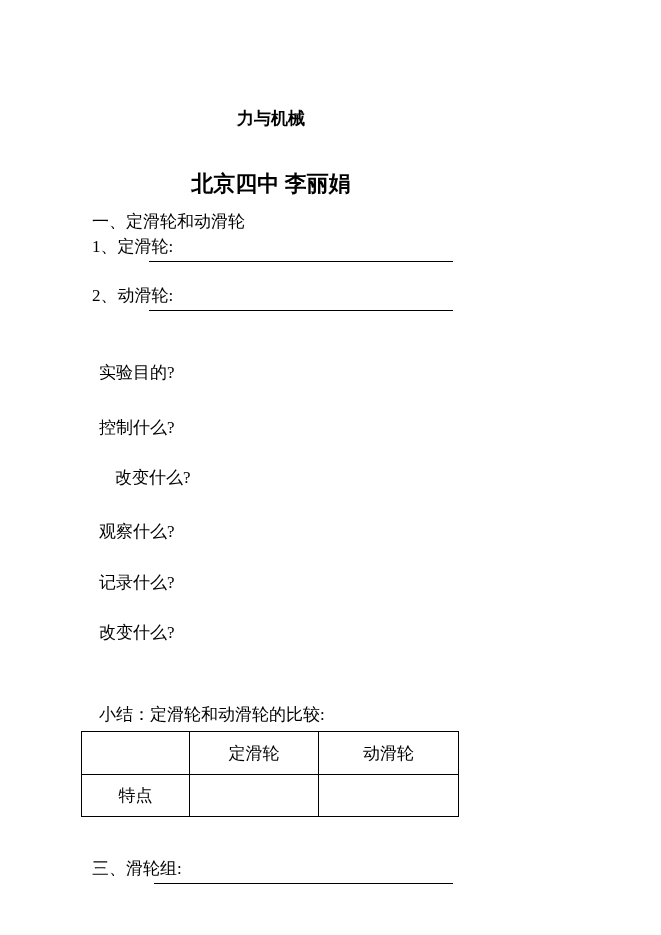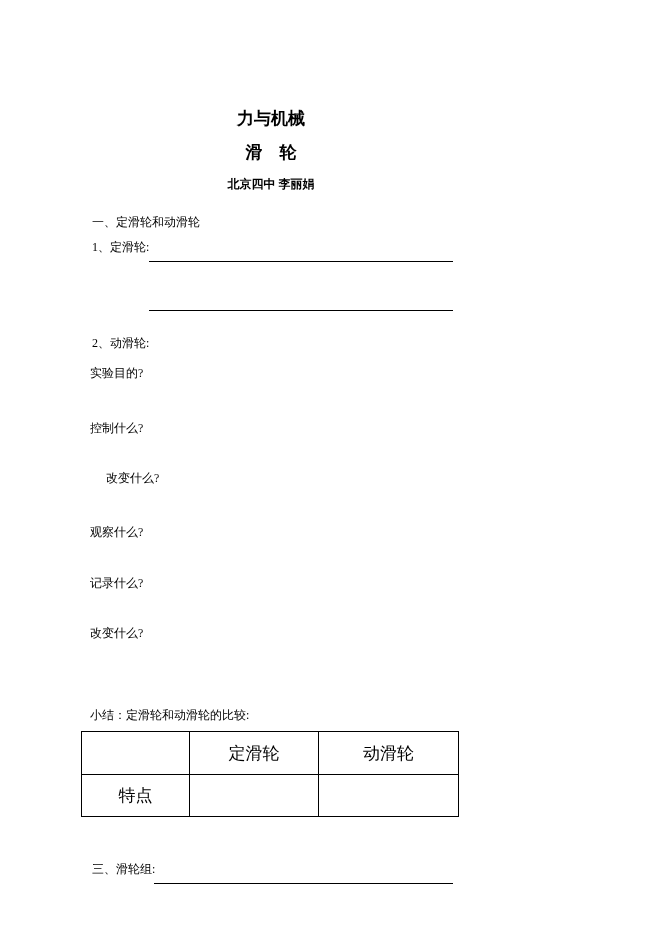--- a/index.html
+++ b/index.html
@@ -17,30 +17,30 @@
   .title-line {
     left: 68px;
     width: 374px;
     text-align: center;
     font-weight: bold;
     font-size: 17px;
     line-height: 18px;
   }
   .t1 { top: 86px; }
   .t2 { top: 120px; }
-  .t3 { top: 151px; font-size: 12px; }
+  .t3 { top: 151px; font-size: 22px; }
   .body-line {
     left: 68px;
-    font-size: 12px;
+    font-size: 17px;
     line-height: 14px;
   }
-  .indent { left: 66px; }
+  .indent { left: 75px; }
   .h1 { top: 191px; }
   .lbl1 { top: 216px; }
-  .lbl2 { top: 265px; margin-top: 47px; }
+  .lbl2 { top: 265px; }
   .h2 { top: 317px; }
   .q1 { top: 342px; }
   .q2 { top: 397px; }
   .q3 { top: 447px; margin-left: 16px; }
   .q4 { top: 501px; }
   .q5 { top: 552px; }
   .q6 { top: 602px; }
   .summary { top: 684px; }
   .h3 { top: 838px; }
   .blank {
@@ -72,21 +72,20 @@
   .r0 { height: 43px; }
   .r1 { height: 42px; margin-top: 43px; }
   .r2 { height: 45px; }
 </style>
 </head>
 <body>
 
 <div class="page">
 
   <div class="abs title-line t1">力与机械</div>
-  <div class="abs title-line t2">滑　轮</div>
   <div class="abs title-line t3">北京四中 李丽娟</div>
 
   <div class="abs body-line h1">一、定滑轮和动滑轮</div>
 
   <div class="abs body-line lbl1">1、定滑轮:</div>
   <div class="blank blank1"></div>
 
   <div class="abs body-line lbl2">2、动滑轮:</div>
   <div class="blank blank2"></div>
 

